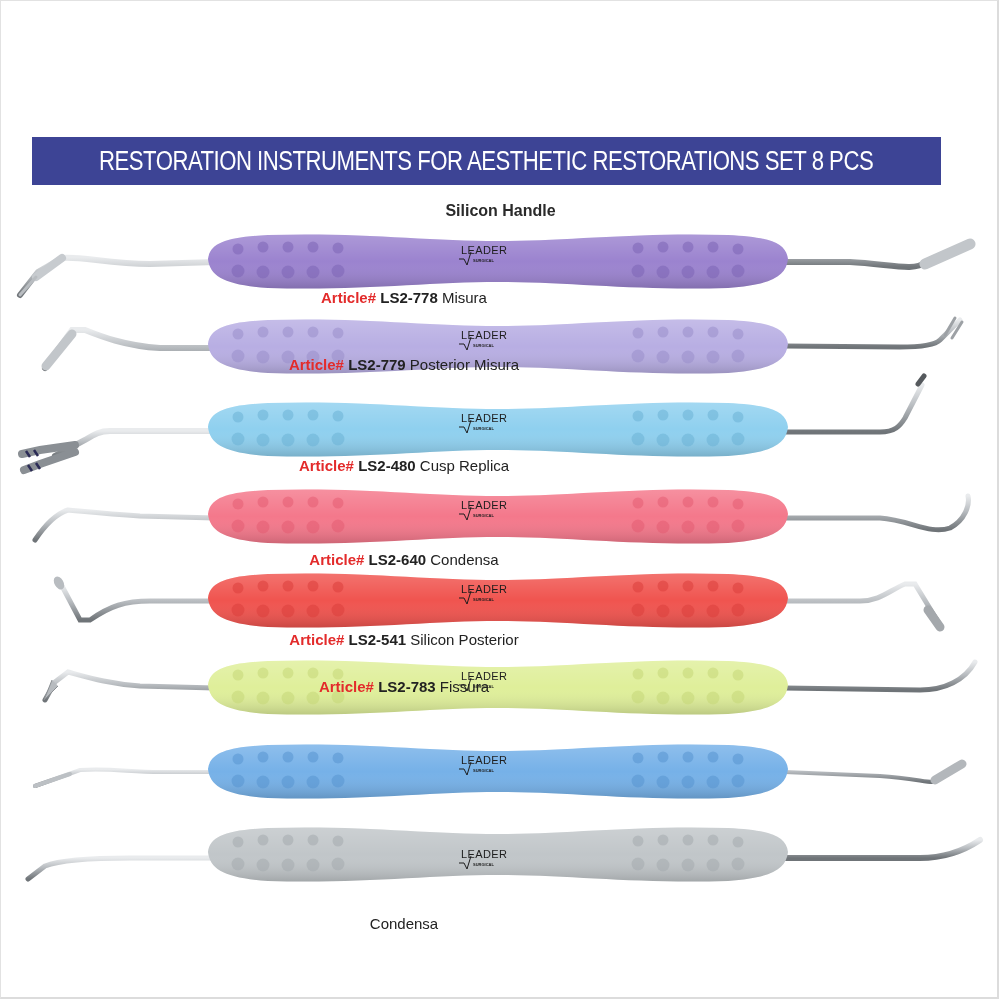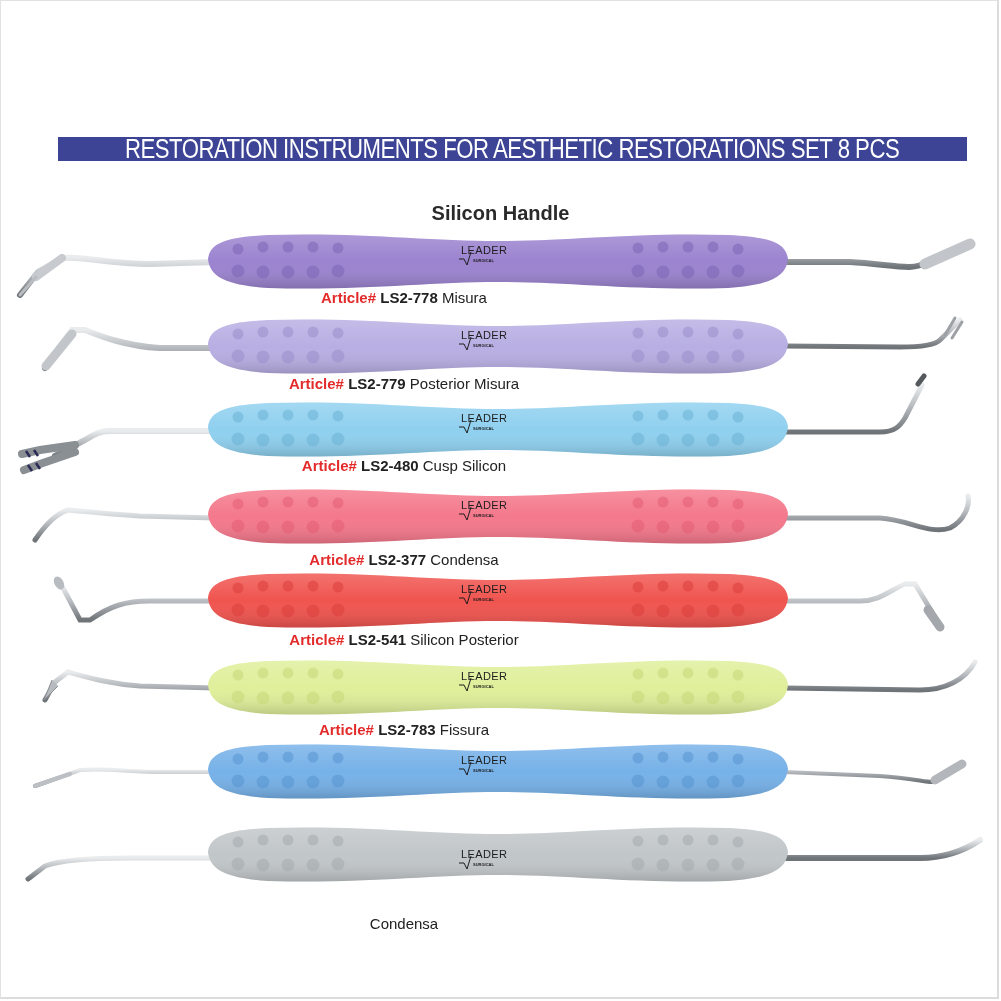--- a/index.html
+++ b/index.html
@@ -6,30 +6,30 @@
     body {
       width: 1001px; height: 1001px; position: relative; overflow: hidden;
       background: #ffffff; font-family: "Liberation Sans", sans-serif;
     }
     .frame {
       position: absolute; left: 0; top: 0; width: 999px; height: 999px;
       border: 1px solid #e2e2e2; border-right: 2px solid #dcdcdc; border-bottom: 2px solid #dcdcdc;
       box-sizing: border-box;
     }
     .banner {
-      position: absolute; left: 58px; top: 137px; width: 909px; height: 24px;
+      position: absolute; left: 32px; top: 137px; width: 909px; height: 48px;
       background: #3d4495; color: #ffffff;
       display: flex; align-items: center; justify-content: center;
       font-family: "Liberation Sans", sans-serif; font-size: 27px; letter-spacing: -0.6px;
       transform-origin: center; white-space: nowrap;
     }
     .banner span { display: inline-block; transform: scaleX(0.82); }
     .subtitle {
       position: absolute; left: 0; width: 1001px; top: 202px; text-align: center;
-      font-weight: bold; font-size: 20px; color: #2a2a2a;
+      font-weight: bold; font-size: 16px; color: #2a2a2a;
     }
     .art-label {
       position: absolute; left: 0; width: 808px; text-align: center;
       font-size: 15px; color: #222; white-space: nowrap;
     }
     .art-label .red { color: #e32b2b; font-weight: bold; }
     .art-label .code { font-weight: bold; color: #222; }
     svg.instruments { position: absolute; left: 0; top: 0; }
     .logo-text { font-family: "Liberation Sans", sans-serif; }
   </style>
@@ -188,40 +188,40 @@
       <use href="#logo" x="253" y="32"></use>
     </g>
   </g>
 </svg>
 
 <div class="art-label" style="top:289px">
   <span class="red">Article#</span>
   <span class="code">LS2-778</span>
   <span>Misura</span>
 </div>
-<div class="art-label" style="top:375px">
+<div class="art-label" style="top:356px">
   <span class="red">Article#</span>
   <span class="code">LS2-779</span>
   <span>Posterior Misura</span>
 </div>
 <div class="art-label" style="top:457px">
   <span class="red">Article#</span>
   <span class="code">LS2-480</span>
-  <span>Cusp Silicon</span>
+  <span>Cusp Replica</span>
 </div>
 <div class="art-label" style="top:551px">
   <span class="red">Article#</span>
-  <span class="code">LS2-377</span>
+  <span class="code">LS2-640</span>
   <span>Condensa</span>
 </div>
 <div class="art-label" style="top:631px">
   <span class="red">Article#</span>
   <span class="code">LS2-541</span>
   <span>Silicon Posterior</span>
 </div>
-<div class="art-label" style="top:721px">
+<div class="art-label" style="top:678px">
   <span class="red">Article#</span>
   <span class="code">LS2-783</span>
   <span>Fissura</span>
 </div>
 <div class="art-label" style="top:915px">
   <span>Condensa</span>
 </div>
 
 </body></html>

